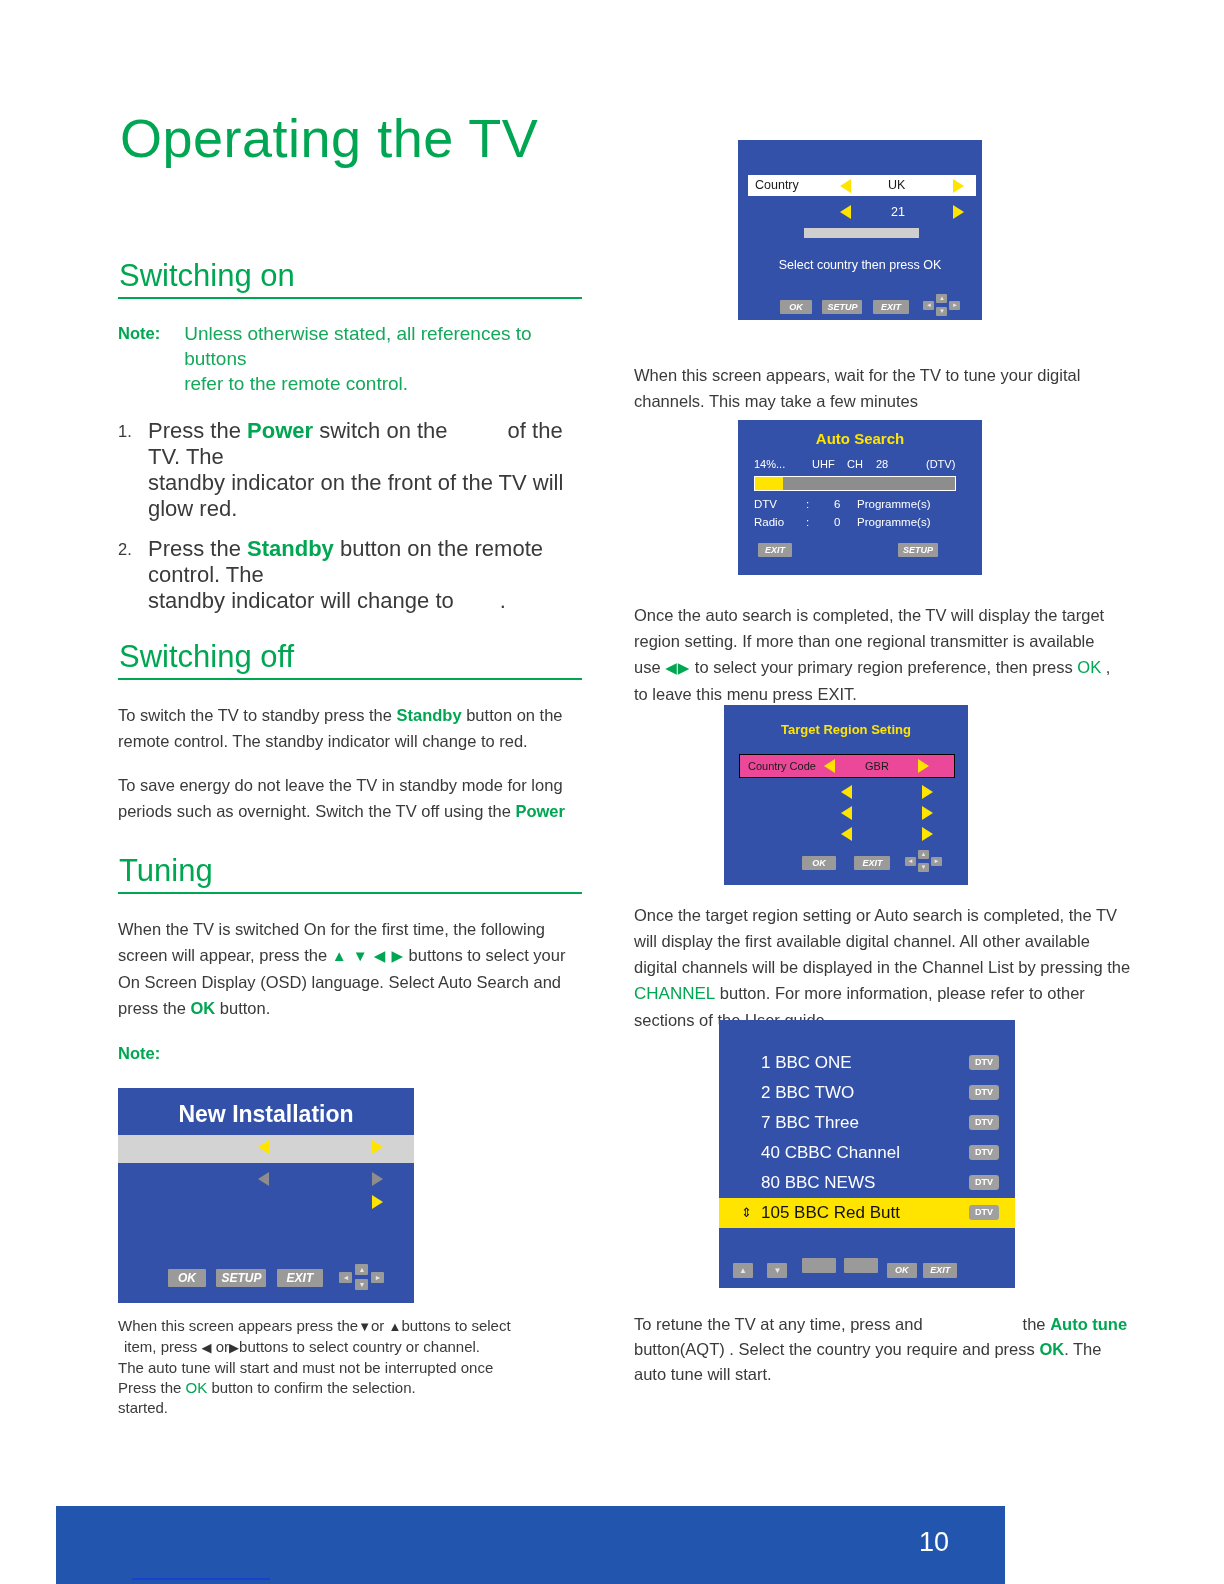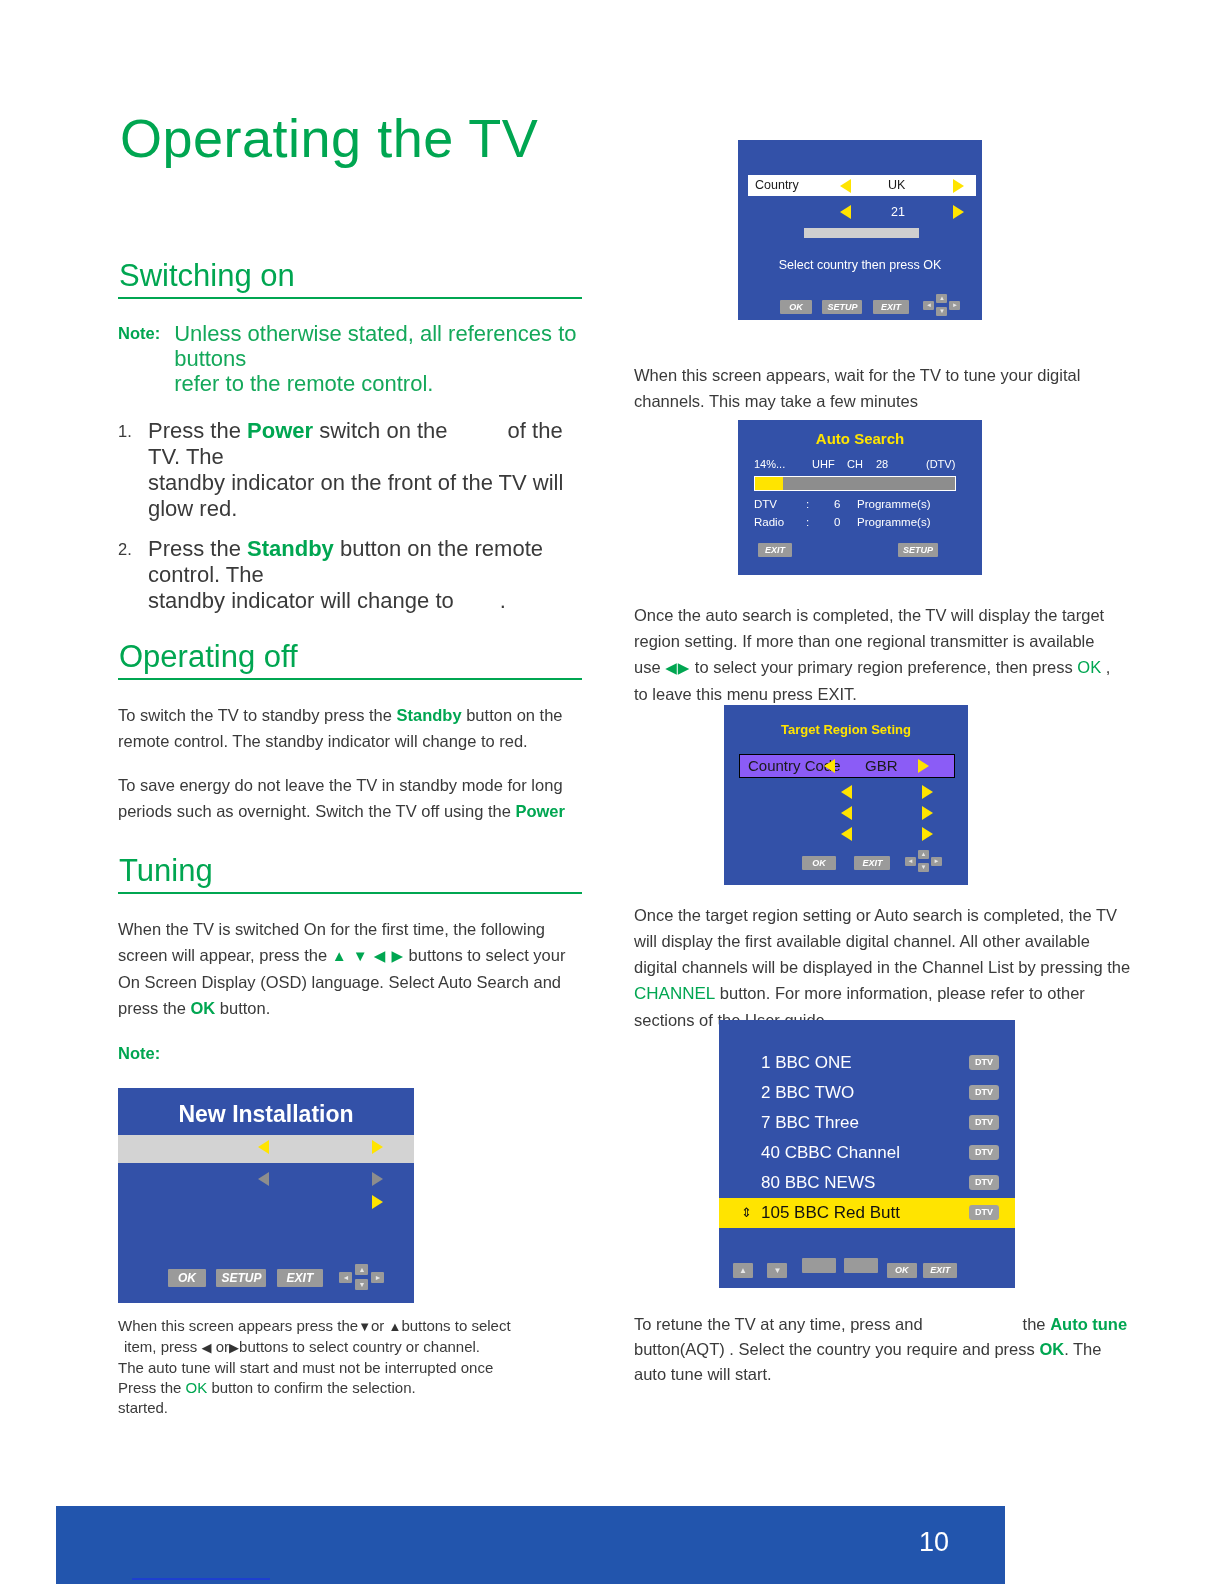--- a/index.html
+++ b/index.html
@@ -31,23 +31,23 @@
     font-weight:400;
   }
   .para.tight{line-height:25px;}
   .green{color:#00a651;font-weight:700;}
   .green-reg{color:#00a651;font-weight:400;}
   .green-note-body{color:#14a85a;font-weight:400;}
   .gap-sm{display:inline-block;width:60px;}
   .gap-md{display:inline-block;width:46px;}
   .gap-lg{display:inline-block;width:100px;}
 
-  .note-row{display:flex;gap:14px;margin:0 0 22px 0;}
+  .note-row{display:flex;gap:24px;margin:0 0 22px 0;}
   .note-label{color:#00a651;font-weight:700;font-size:16.5px;line-height:25px;flex:0 0 auto;}
-  .note-text{font-size:22px;line-height:25px;}
+  .note-text{font-size:19px;line-height:25px;}
 
   .num-row{display:flex;gap:10px;margin:0 0 14px 0;}
   .num-idx{color:#3a3a3a;font-size:16.5px;line-height:26px;flex:0 0 20px;}
   .num-body{color:#3a3a3a;font-size:22px;line-height:26px;flex:1;}
 
   .arrows{color:#00a651;font-size:15px;letter-spacing:1px;}
   .arrow-blk{color:#333;font-size:13px;}
 
   
   .caption{color:#3a3a3a;font-size:15px;line-height:20px;margin-top:13px;}
@@ -111,22 +111,22 @@
   #autosearch .progress .fill{height:100%;background:#ffe400;}
   #autosearch .line{position:absolute;left:16px;color:#ffffff;font-size:11.5px;}
   #autosearch .line span{position:absolute;}
   #autosearch .btn-exit{position:absolute;left:20px;top:123px;}
   #autosearch .btn-setup{position:absolute;left:160px;top:123px;}
 
   
   #targetregion{position:absolute;left:90px;top:565px;width:244px;height:180px;}
   #targetregion .tr-title{padding-top:17px;font-size:13px;}
   #targetregion .tr-bar{
-    position:absolute;left:15px;top:49px;width:214px;height:22px;background:#8b5cf6;
-    border:1px solid #000;color:#1a1a1a;font-size:15px;line-height:22px;
+    position:absolute;left:15px;top:49px;width:214px;height:22px;background:#ec4899;
+    border:1px solid #000;color:#1a1a1a;font-size:11px;line-height:22px;
   }
   #targetregion .tr-bar .lbl{position:absolute;left:8px;}
   #targetregion .tr-bar .val{position:absolute;left:125px;}
   #targetregion .tr-row{position:absolute;left:15px;width:214px;height:19px;}
   #targetregion .tr-row .al{position:absolute;left:102px;top:2px;}
   #targetregion .tr-row .ar{position:absolute;left:183px;top:2px;}
   #targetregion .btnbar{position:absolute;left:78px;top:146px;}
 
   
   #chanlist{position:absolute;left:85px;top:880px;width:296px;height:268px;}
@@ -183,21 +183,21 @@
     </div>
 
     <div class="num-row">
       <div class="num-idx">2.</div>
       <div class="num-body">
         <span>Press the </span><span class="green">Standby</span><span> button on the remote control. The</span><br>
         <span>standby indicator will change to</span><span class="gap-md"></span><span>.</span>
       </div>
     </div>
 
-    <h2 class="sec-head" style="margin-top:26px">Operating off</h2>
+    <h2 class="sec-head" style="margin-top:26px">Switching off</h2>
     <div class="sec-rule"></div>
 
     <p class="para">
       <span>To switch the TV to standby press the </span><span class="green">Standby</span><span> button on the remote control. The standby indicator will change to red.</span>
     </p>
 
     <p class="para">
       <span>To save energy do not leave the TV in standby mode for long periods such as overnight. Switch the TV off using the </span><span class="green">Power</span>
     </p>
 

